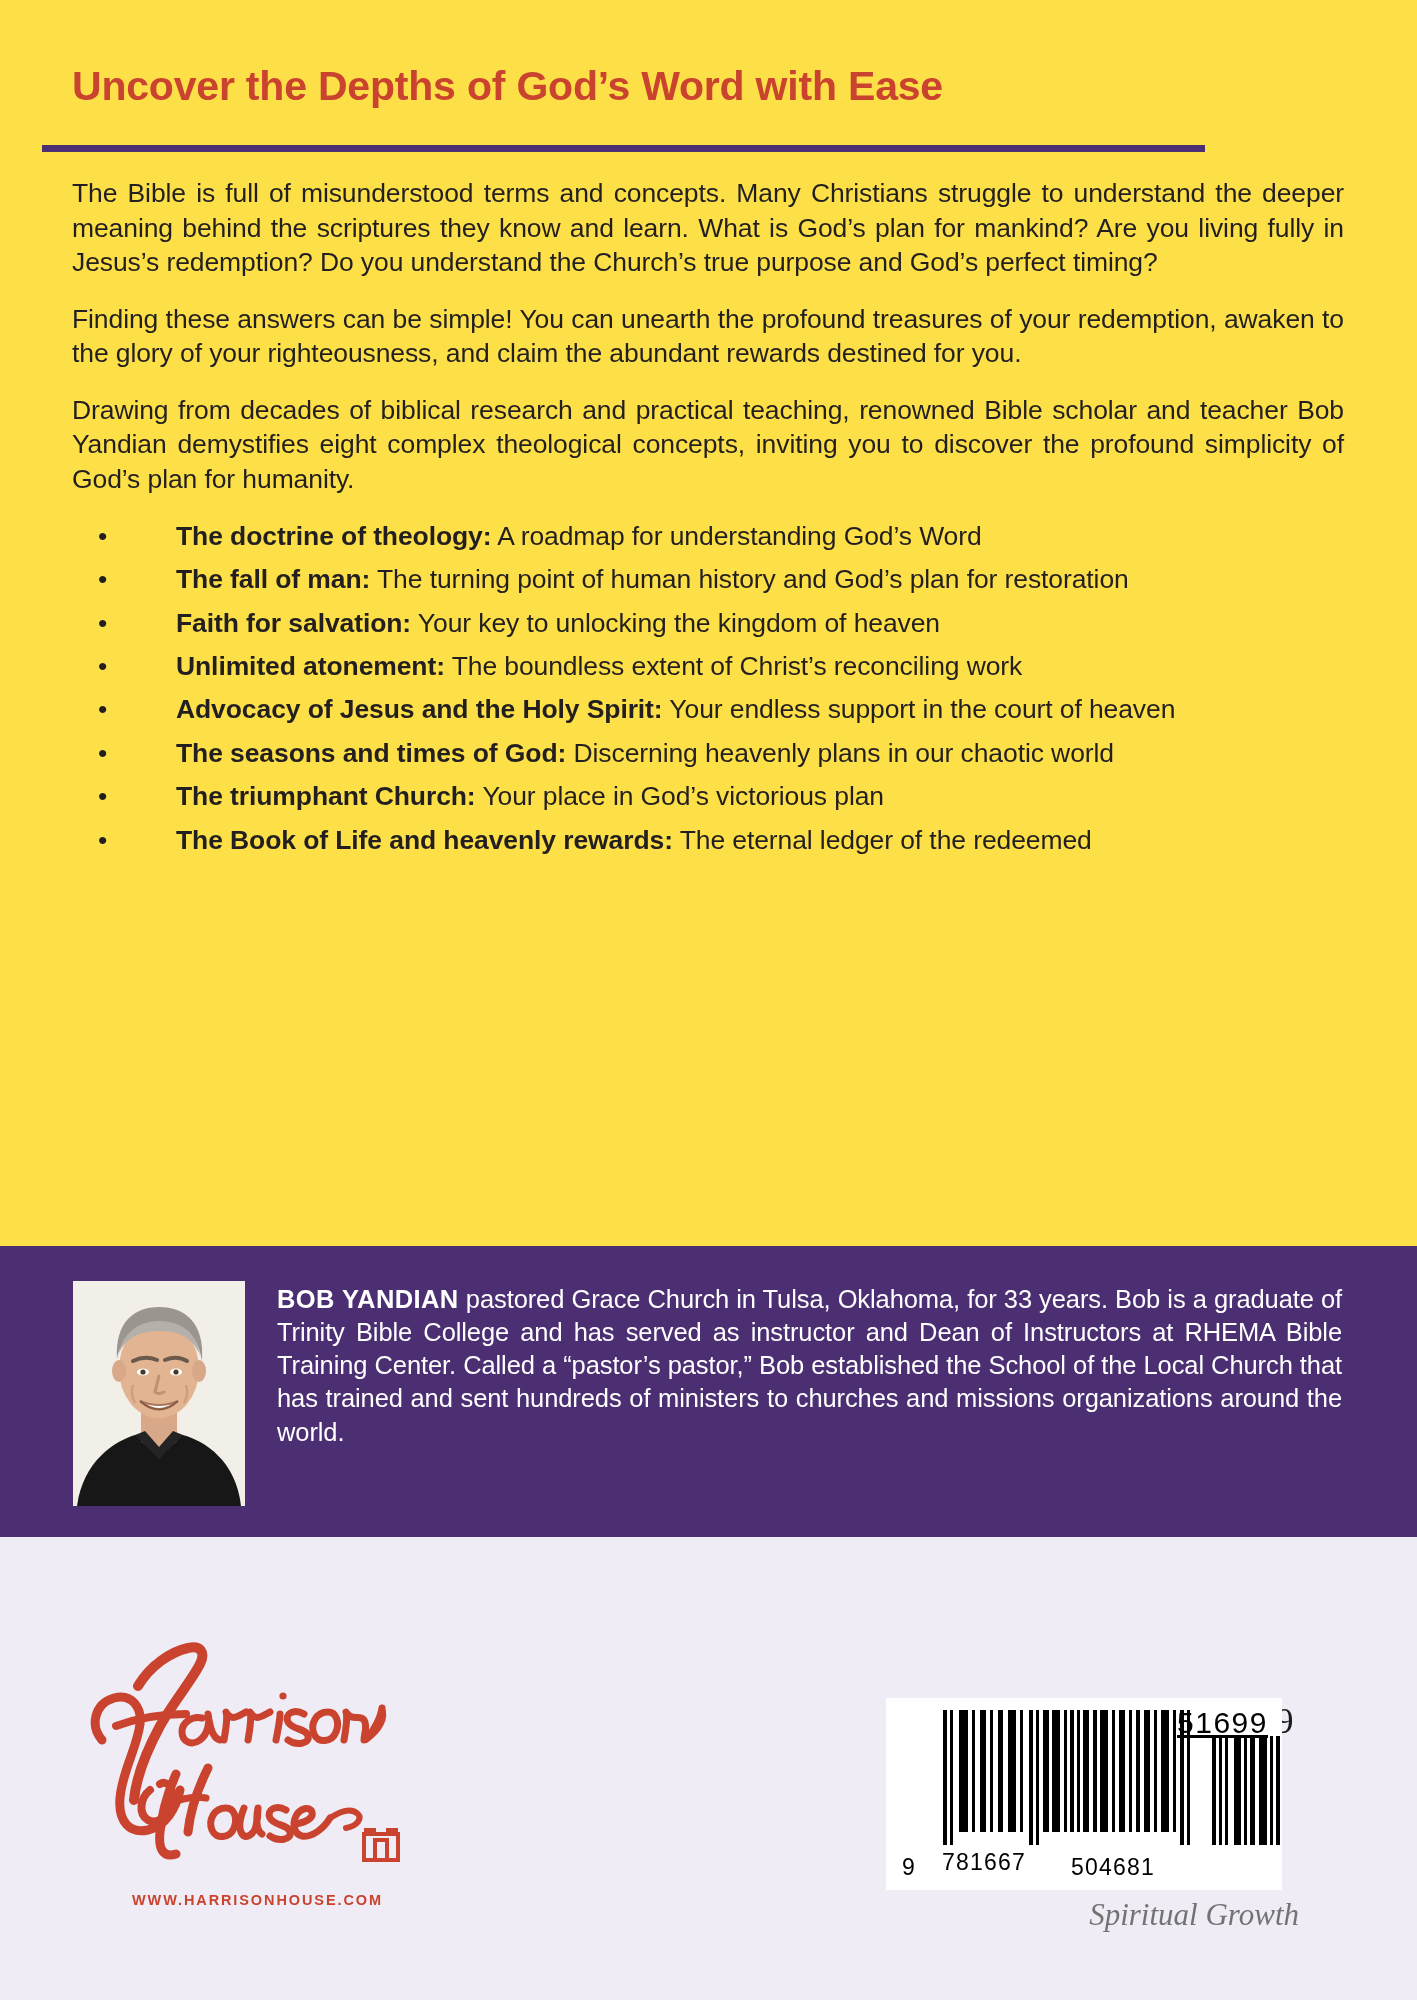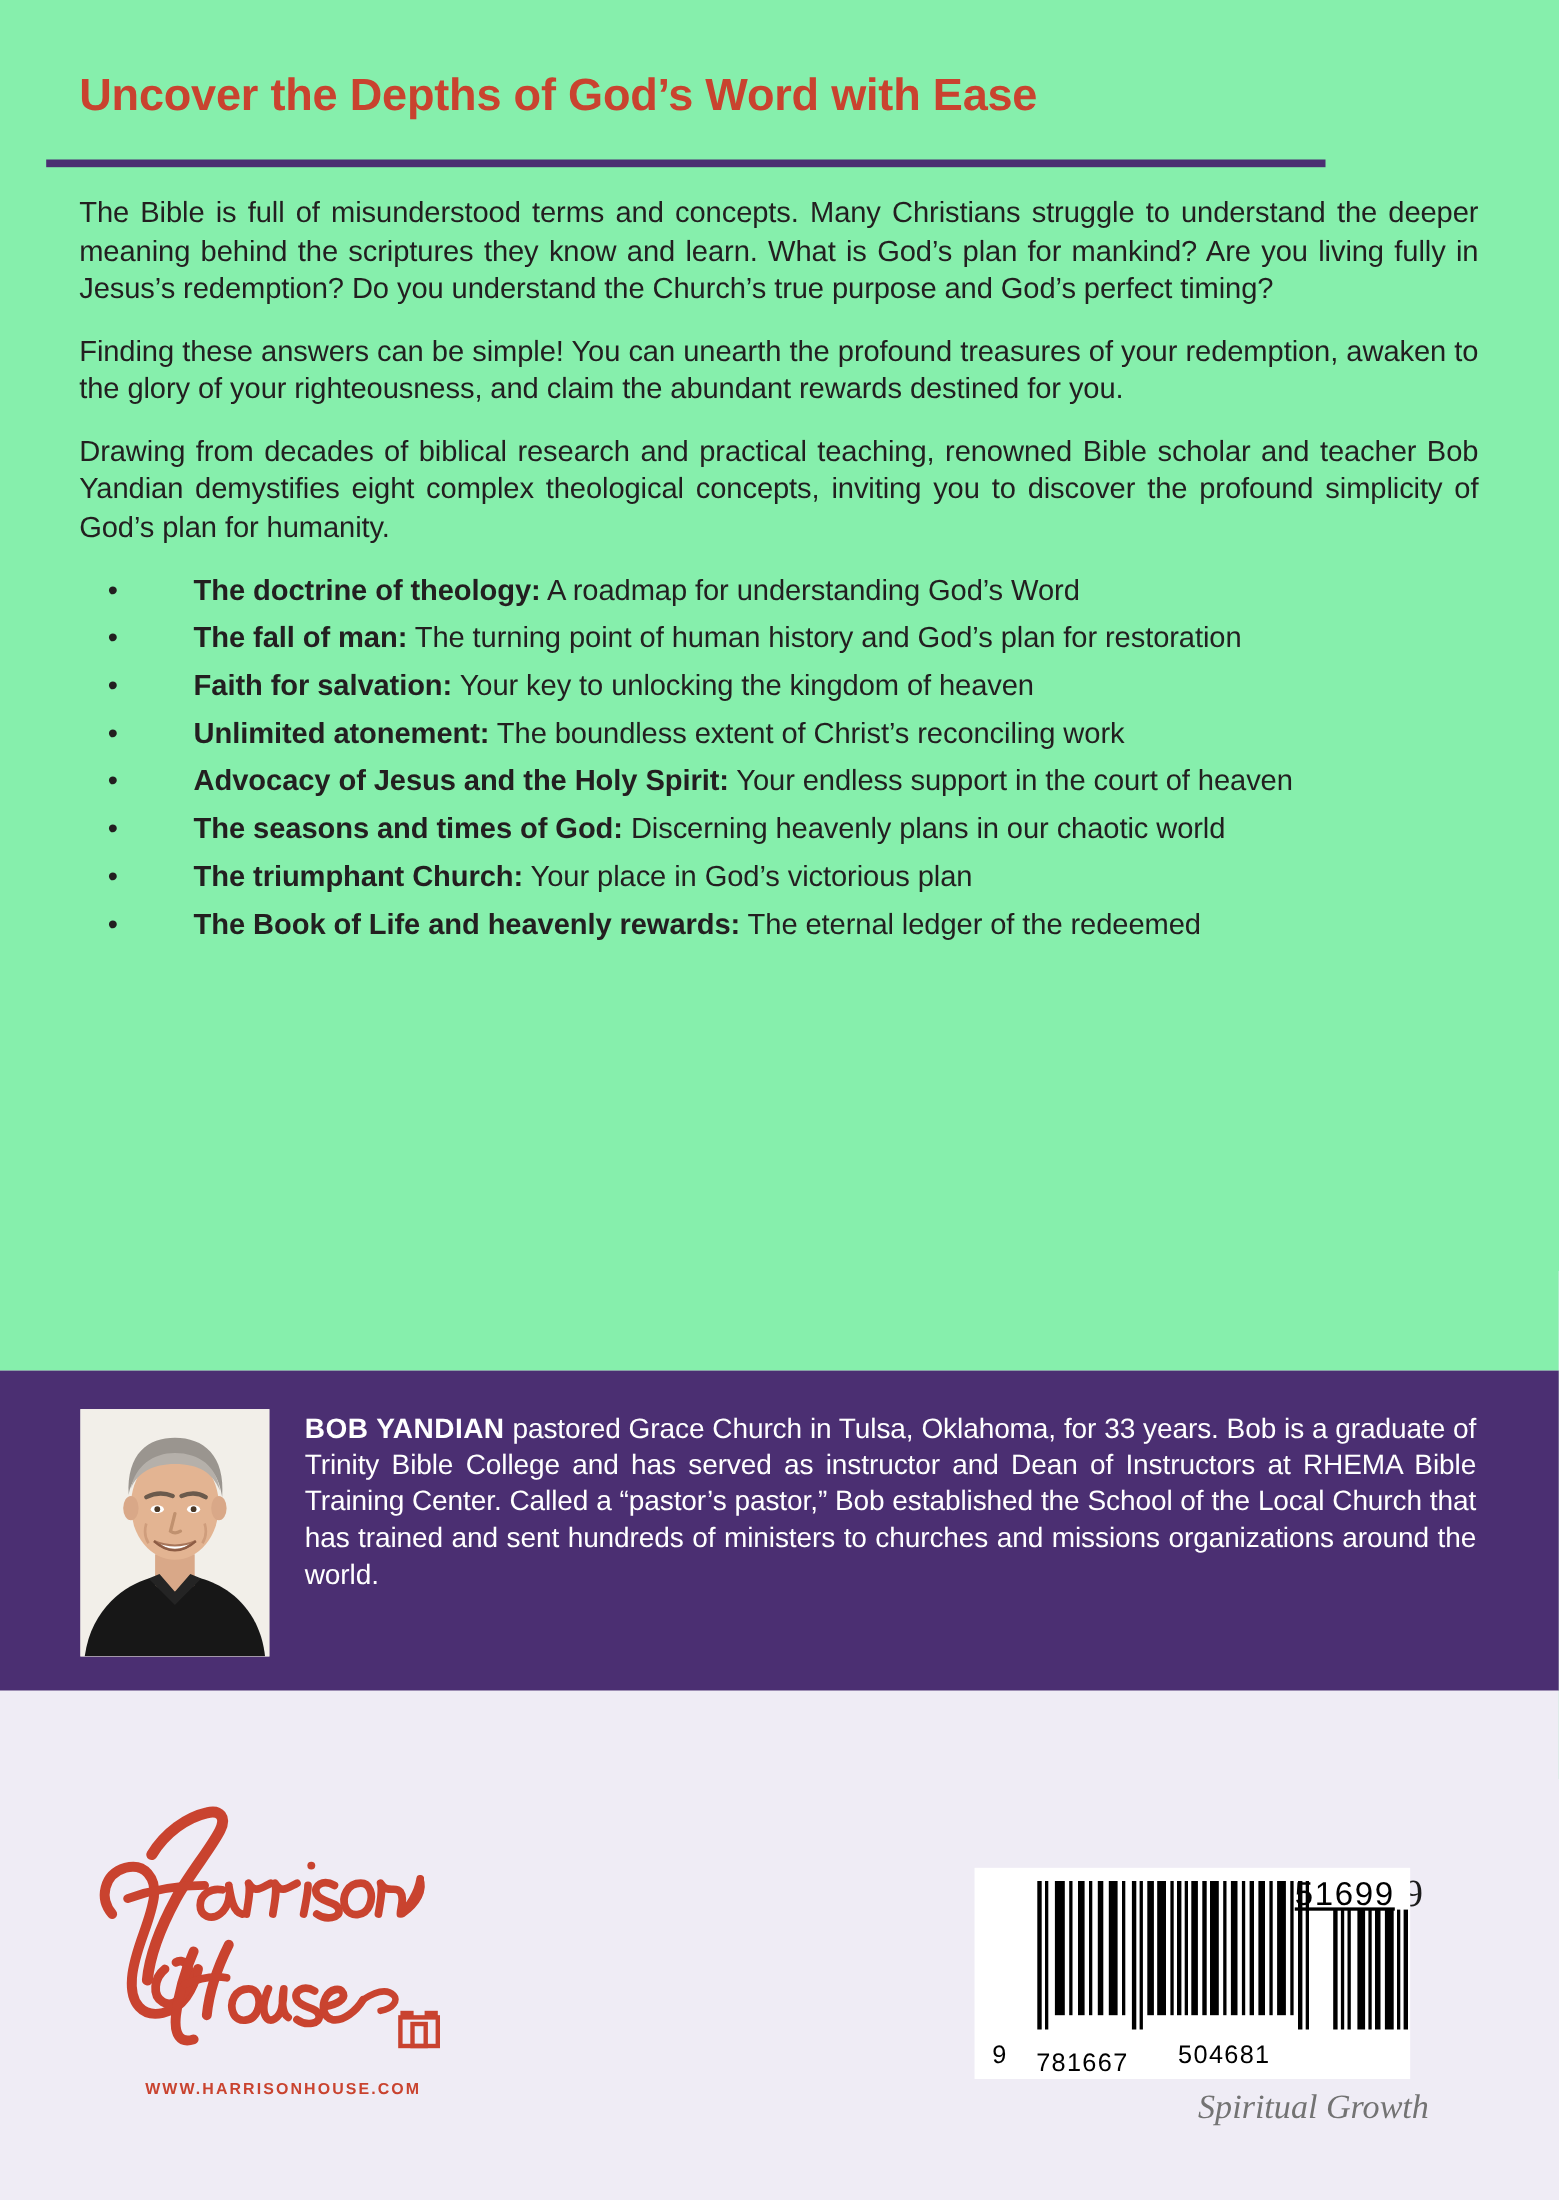--- a/index.html
+++ b/index.html
@@ -14,21 +14,21 @@
     overflow: hidden;
     position: relative;
   }
 
   
   .top-section {
     position: absolute;
     left: 0; top: 0;
     width: 1417px;
     height: 1246px;
-    background: #86efac;
+    background: #fde047;
     box-sizing: border-box;
     padding: 0;
   }
 
   .headline {
     position: absolute;
     left: 72px;
     top: 63px;
     width: 1200px;
     font-size: 41px;
@@ -182,21 +182,21 @@
   }
   .barcode-inner { position: relative; width: 100%; height: 100%; }
   .bc-digit {
     position: absolute;
     font-family: "Liberation Sans", sans-serif;
     font-size: 23px;
     color: #000;
     letter-spacing: 1.2px;
   }
   .bc-left-digit { left: 16px; bottom: 9px; }
-  .bc-group1 { left: 56px; bottom: 1px; }
+  .bc-group1 { left: 56px; bottom: 14px; }
   .bc-group2 { left: 185px; bottom: 9px; }
   .bc-addon-digits { right: 14px; top: 8px; font-size: 30px; letter-spacing: 1.5px; text-decoration: underline; }
 
   .genre {
     position: absolute;
     right: 118px;
     top: 360px;
     font-family: "Liberation Serif", serif;
     font-style: italic;
     font-size: 31px;

